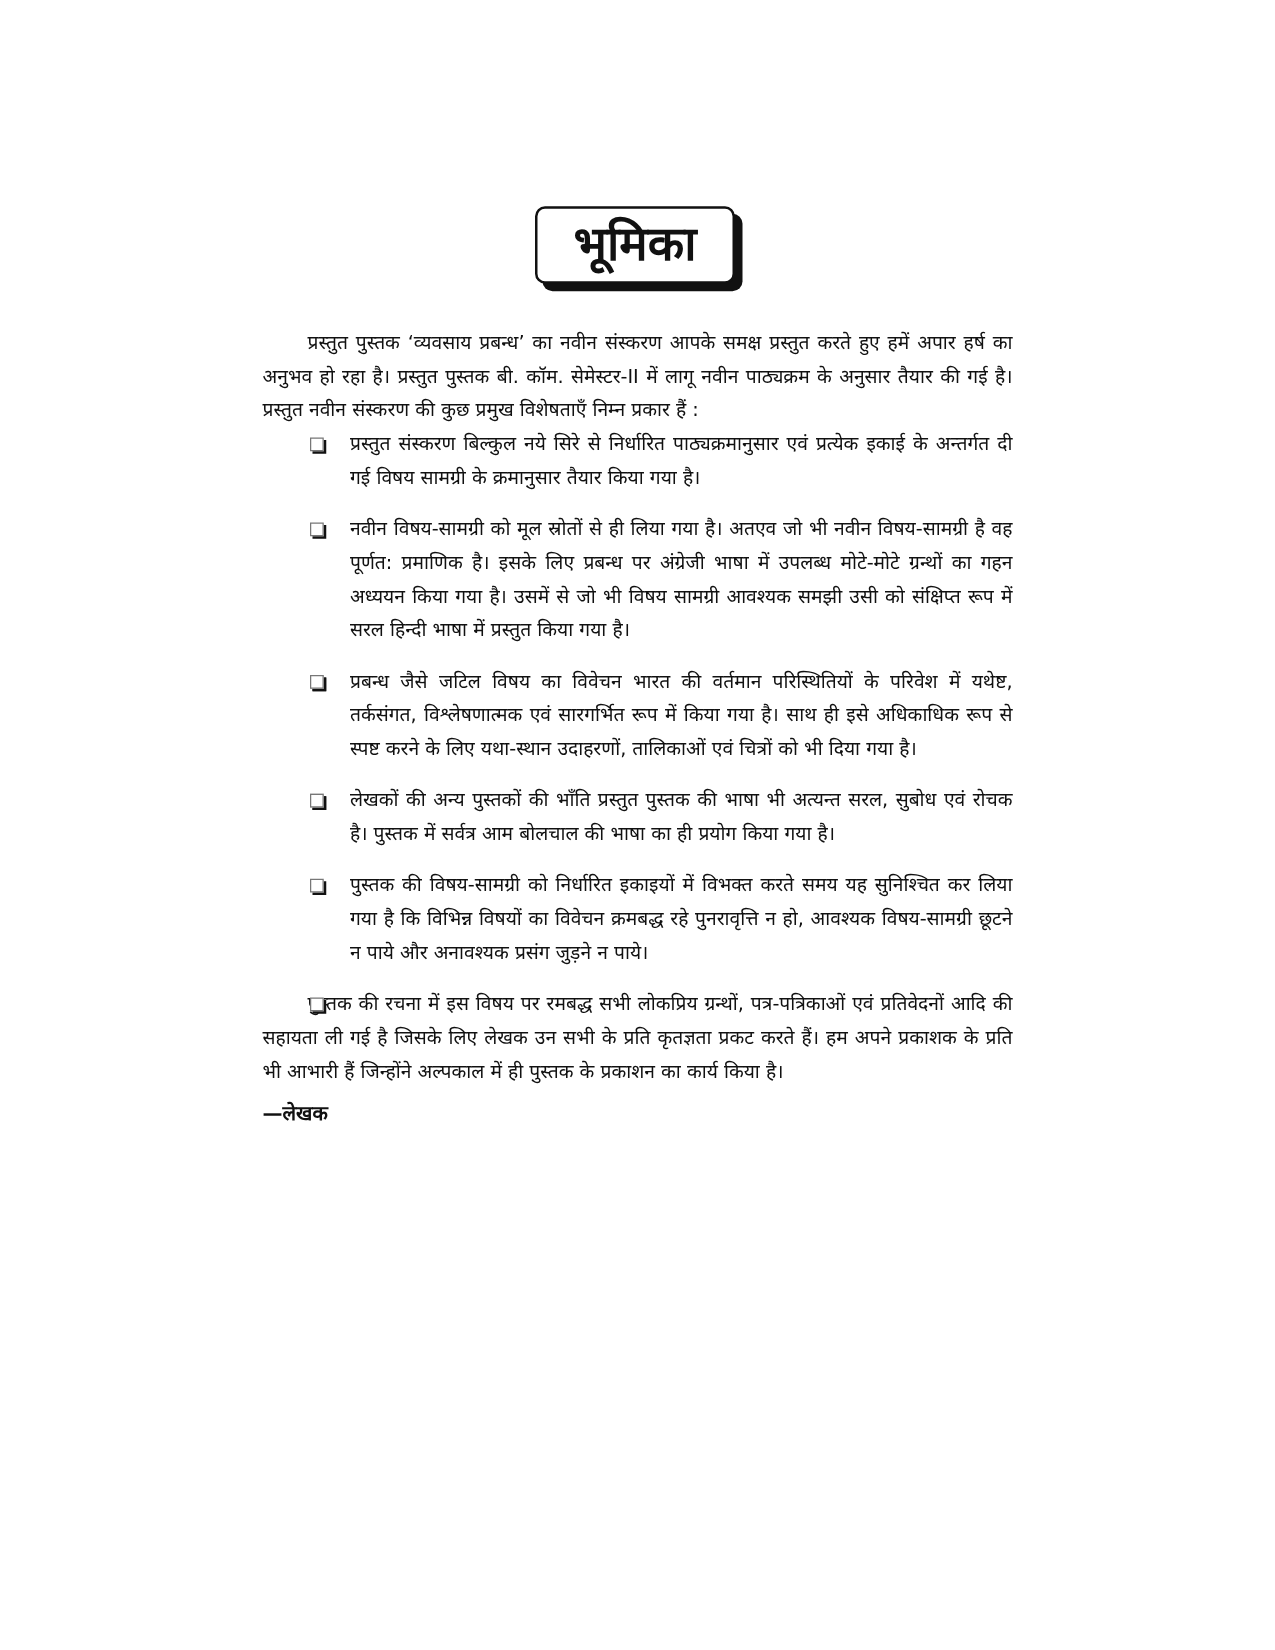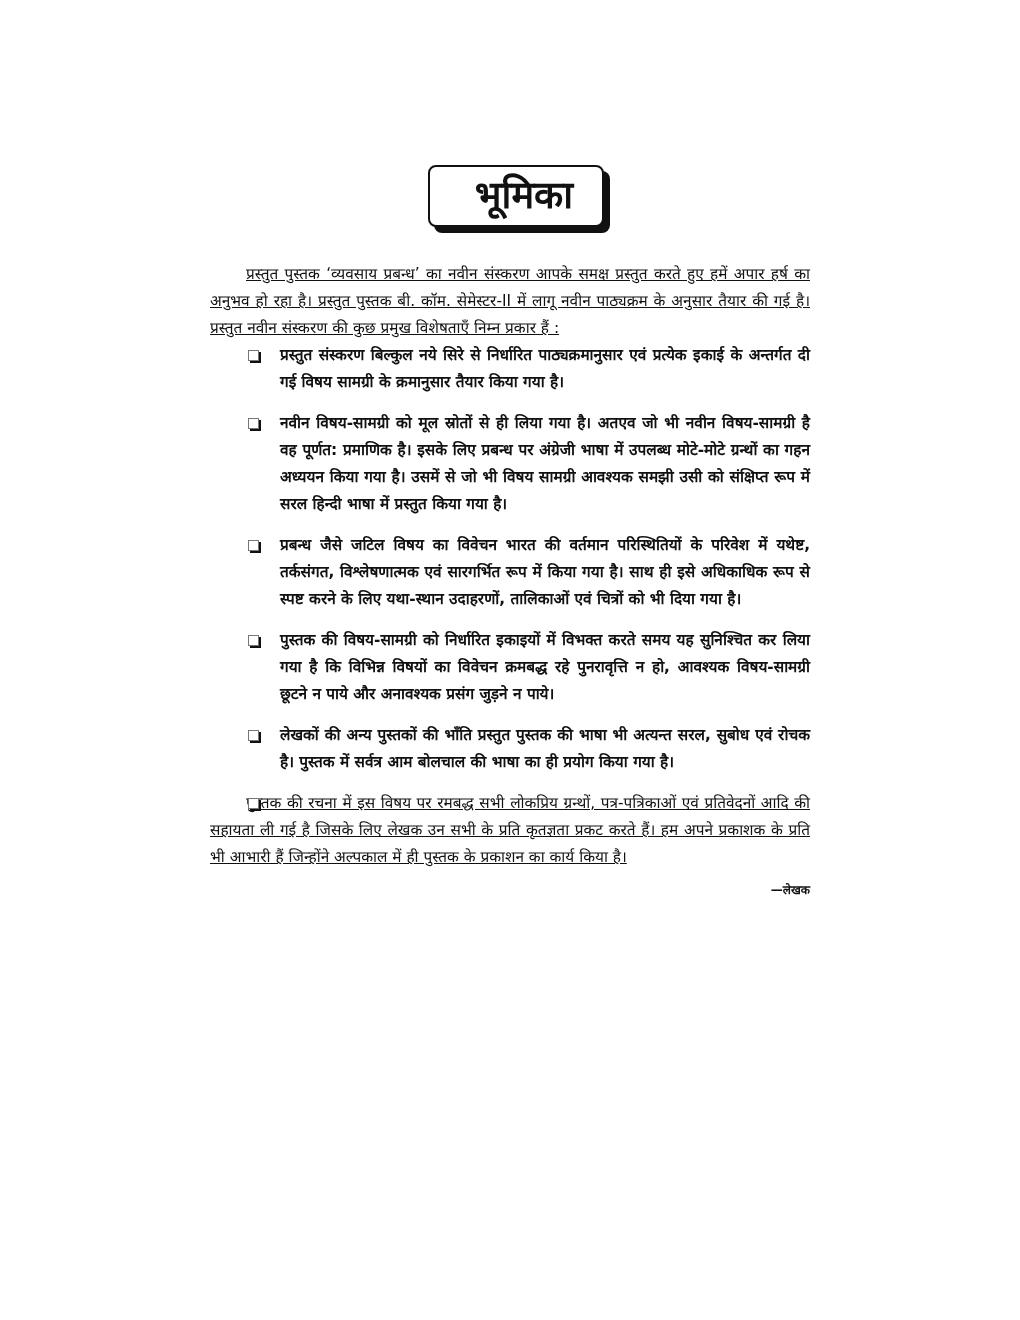--- a/index.html
+++ b/index.html
@@ -34,21 +34,20 @@
       top: 0;
       width: 156px;
       height: 58px;
       border: 2.5px solid #111;
       border-radius: 8px;
       background: #fff;
       box-shadow: 6px 6px 0 #111;
       display: flex;
       align-items: center;
       justify-content: center;
-      padding-left: 16px;
     }
     .title-text {
       font-size: 38px;
       font-weight: bold;
       letter-spacing: 0px;
       line-height: 1;
       margin-top: -2px;
     }
     .content {
       position: absolute;
@@ -58,56 +57,54 @@
       font-size: 15.4px;
       line-height: 27px;
     }
     .para {
       margin: 0;
       text-align: justify;
       text-align-last: left;
     }
     .indent {
       text-indent: 36px;
-      text-decoration: underline;
     }
     .bullet-list {
       list-style: none;
       margin: 0;
       padding: 0;
     }
     .bullet-item {
       position: relative;
       padding-left: 70px;
       margin: 0 0 0 0;
       text-align: justify;
-      font-weight: bold;
     }
     .bullet-item + .bullet-item {
       margin-top: 14px;
     }
     .bullet-item .box {
       position: absolute;
       left: 38px;
       top: 8px;
       width: 9px;
       height: 9px;
       border: 1px solid #777;
       background: #fff;
       box-shadow: 2px 2px 0 #111;
     }
     .bullet-text {
       display: block;
       text-align: justify;
     }
     .signature {
-      text-align: right;
+      text-align: left;
       font-weight: bold;
       margin-top: 6px;
-      font-size: 12px;
+      font-size: 16px;
     }
   </style>
 </head>
 <body>
 
 <div class="page">
   <div class="title-wrap">
     <div class="title-box">
       <span class="title-text">भूमिका</span>
     </div>
@@ -130,25 +127,25 @@
       </li>
       <li class="bullet-item">
         <span class="box"></span>
         <span class="bullet-text">प्रबन्ध जैसे जटिल विषय का विवेचन भारत की वर्तमान परिस्थितियों के परिवेश में यथेष्ट, तर्कसंगत, विश्लेषणात्मक एवं सारगर्भित रूप में किया गया है। साथ ही इसे अधिकाधिक रूप से स्पष्ट करने के लिए यथा-स्थान उदाहरणों, तालिकाओं एवं चित्रों को भी दिया गया है।</span>
       </li>
       <li class="bullet-item">
         <span class="box"></span>
       </li>
       <li class="bullet-item">
         <span class="box"></span>
-        <span class="bullet-text">पुस्तक की विषय-सामग्री को निर्धारित इकाइयों में विभक्त करते समय यह सुनिश्चित कर लिया गया है कि विभिन्न विषयों का विवेचन क्रमबद्ध रहे पुनरावृत्ति न हो, आवश्यक विषय-सामग्री छूटने न पाये और अनावश्यक प्रसंग जुड़ने न पाये।</span>
+        <span class="bullet-text">लेखकों की अन्य पुस्तकों की भाँति प्रस्तुत पुस्तक की भाषा भी अत्यन्त सरल, सुबोध एवं रोचक है। पुस्तक में सर्वत्र आम बोलचाल की भाषा का ही प्रयोग किया गया है।</span>
       </li>
       <li class="bullet-item">
         <span class="box"></span>
-        <span class="bullet-text">लेखकों की अन्य पुस्तकों की भाँति प्रस्तुत पुस्तक की भाषा भी अत्यन्त सरल, सुबोध एवं रोचक है। पुस्तक में सर्वत्र आम बोलचाल की भाषा का ही प्रयोग किया गया है।</span>
+        <span class="bullet-text">पुस्तक की विषय-सामग्री को निर्धारित इकाइयों में विभक्त करते समय यह सुनिश्चित कर लिया गया है कि विभिन्न विषयों का विवेचन क्रमबद्ध रहे पुनरावृत्ति न हो, आवश्यक विषय-सामग्री छूटने न पाये और अनावश्यक प्रसंग जुड़ने न पाये।</span>
       </li>
       <li class="bullet-item">
         <span class="box"></span>
       </li>
     </ul>
 
     <p class="para indent">पुस्तक की रचना में इस विषय पर रमबद्ध सभी लोकप्रिय ग्रन्थों, पत्र-पत्रिकाओं एवं प्रतिवेदनों आदि की सहायता ली गई है जिसके लिए लेखक उन सभी के प्रति कृतज्ञता प्रकट करते हैं। हम अपने प्रकाशक के प्रति भी आभारी हैं जिन्होंने अल्पकाल में ही पुस्तक के प्रकाशन का कार्य किया है।</p>
     <div class="signature">—लेखक</div>
   </div>
 </div>

